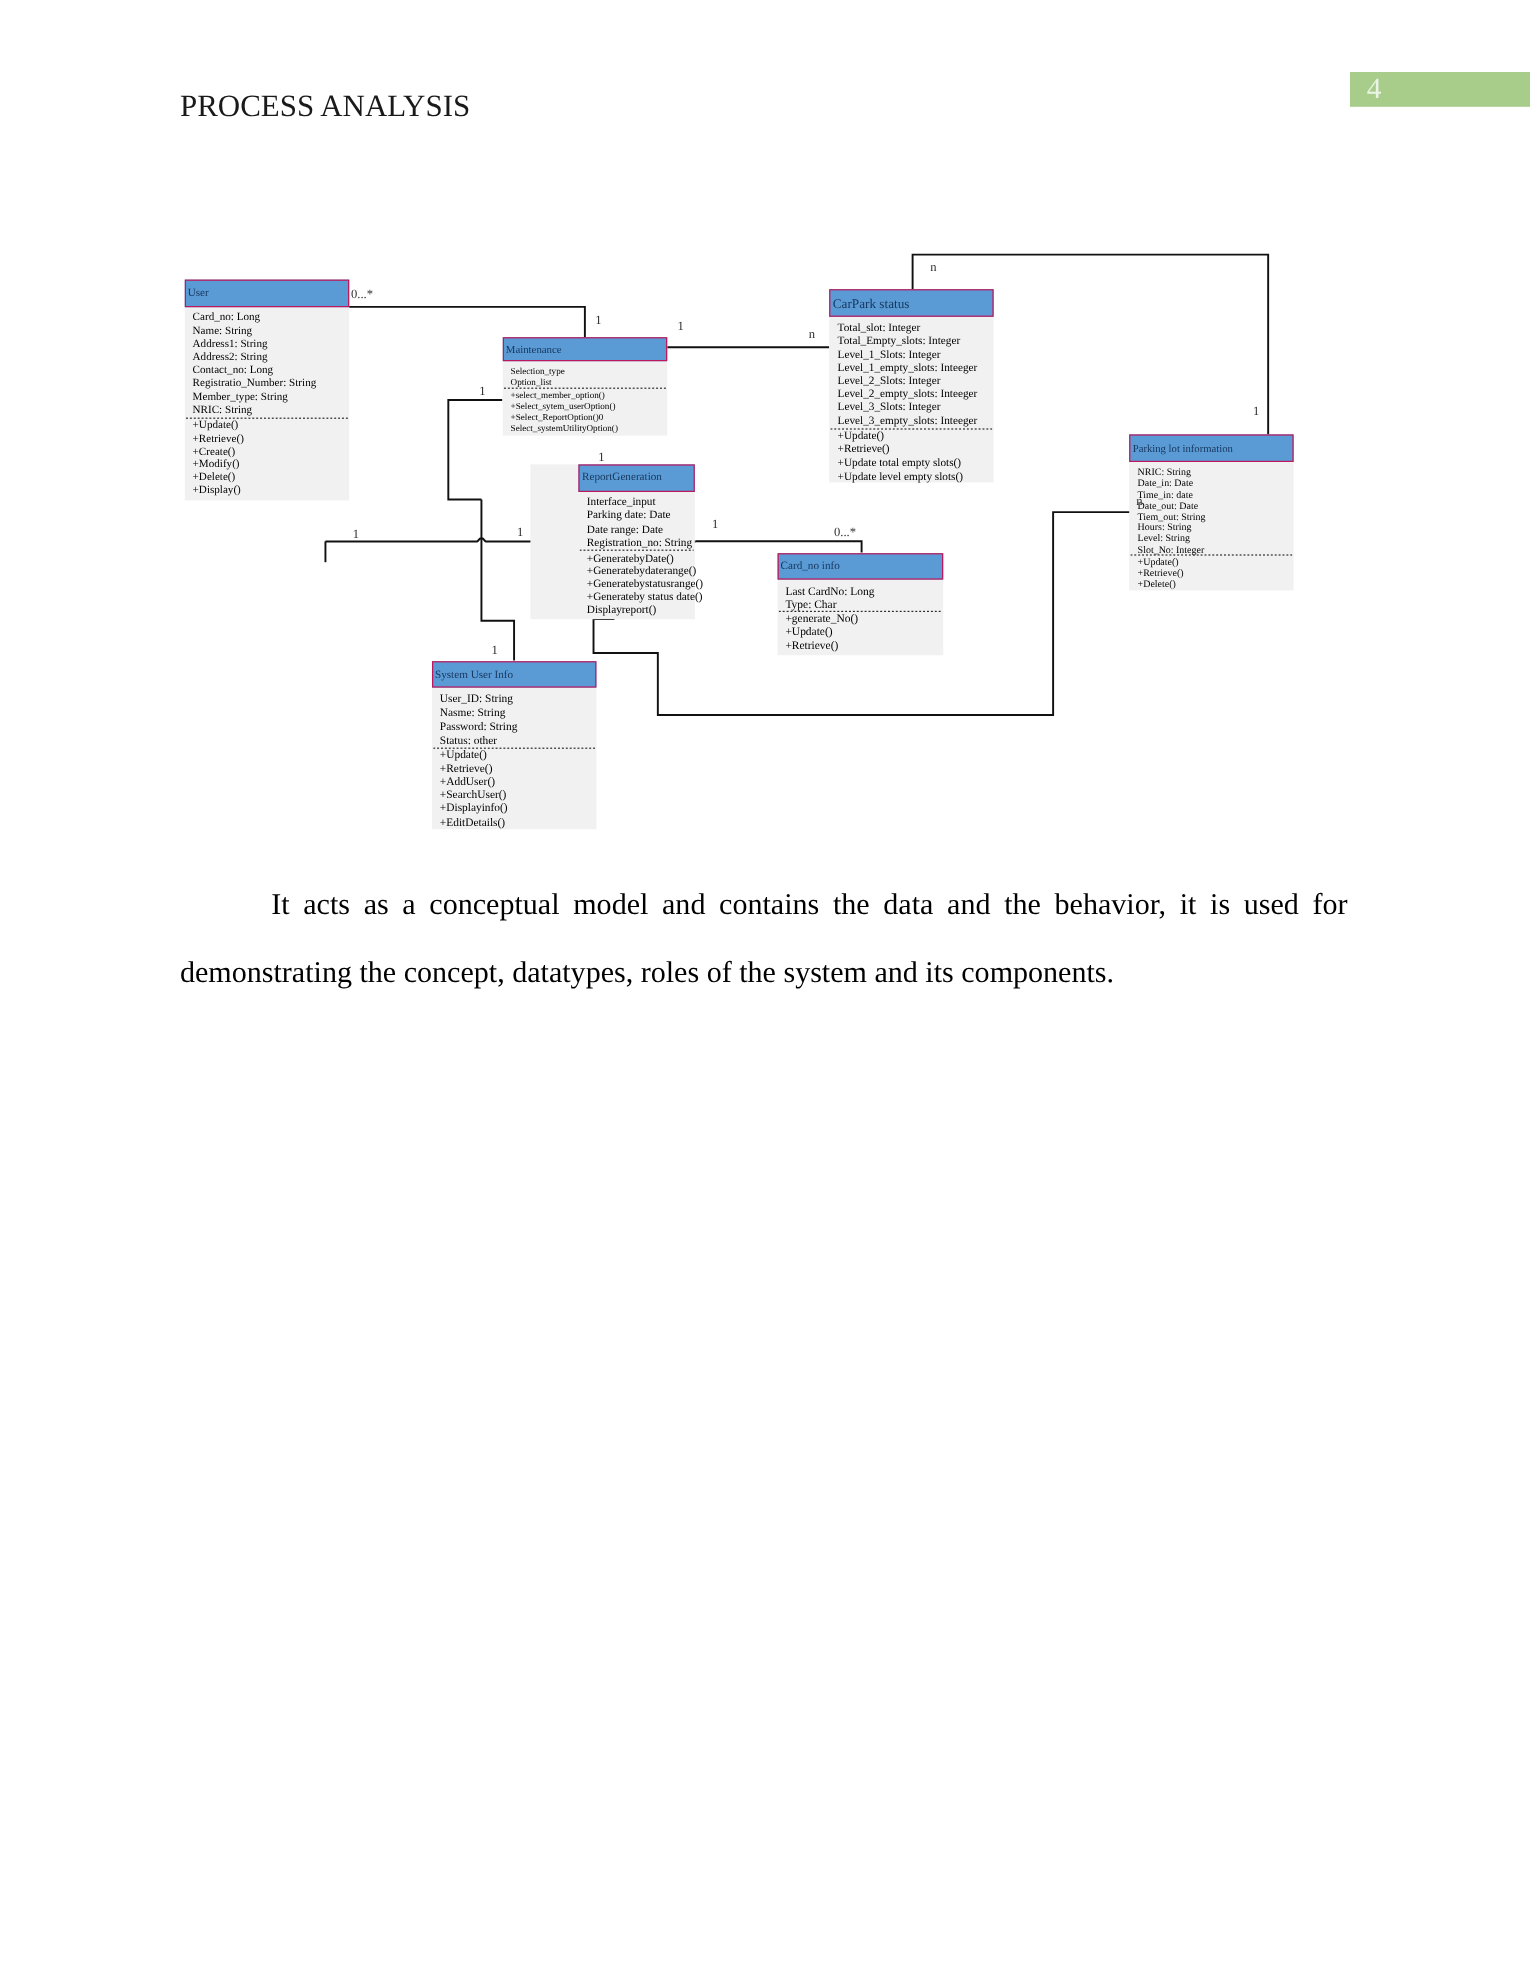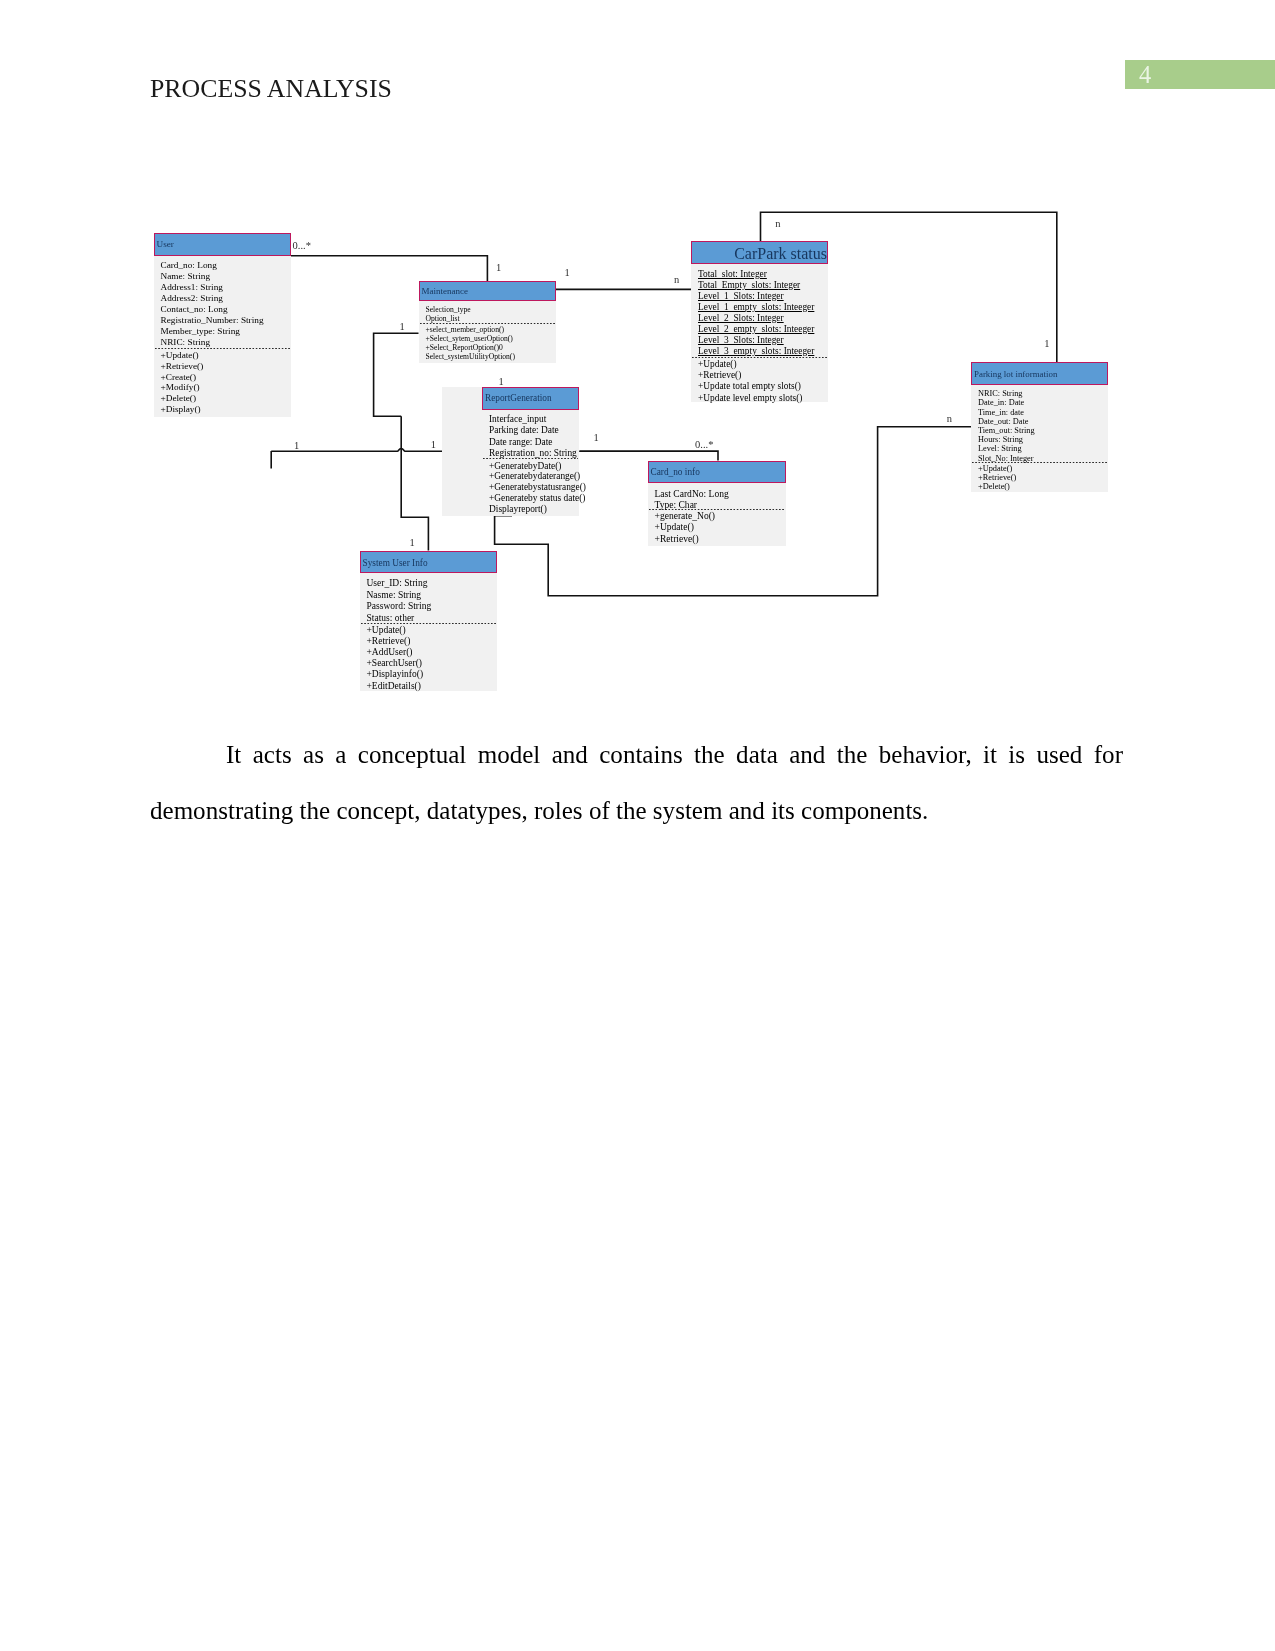--- a/index.html
+++ b/index.html
@@ -76,42 +76,42 @@
       </div>
       <div class="divider"></div>
       <div class="sec ops" style="font-size: 7.6px; line-height: 9.1px; padding-top: 1px;">
         <div>+select_member_option()</div>
         <div>+Select_sytem_userOption()</div>
         <div>+Select_ReportOption()0</div>
         <div>Select_systemUtilityOption()</div>
       </div>
     </div>
     <div class="cls" style="left: 691px; top: 241px; width: 137px; height: 160.5px;">
-      <div class="hdr" style="height: 23px; font-size: 16px; padding-top: 3px; justify-content: flex-end;">
+      <div class="hdr" style="height: 23px; font-size: 11px; padding-top: 3px;">
           <span>CarPark status</span>
         </div>
-      <div class="sec attrs" style="font-size: 9.4px; line-height: 11.05px; padding-top: 4.6px; text-decoration: underline;">
+      <div class="sec attrs" style="font-size: 9.4px; line-height: 11.05px; padding-top: 4.6px;">
         <div>Total_slot: Integer</div>
         <div>Total_Empty_slots: Integer</div>
         <div>Level_1_Slots: Integer</div>
         <div>Level_1_empty_slots: Inteeger</div>
         <div>Level_2_Slots: Integer</div>
         <div>Level_2_empty_slots: Inteeger</div>
         <div>Level_3_Slots: Integer</div>
         <div>Level_3_empty_slots: Inteeger</div>
       </div>
       <div class="divider"></div>
       <div class="sec ops" style="font-size: 9.4px; line-height: 11.2px; padding-top: 1px;">
         <div>+Update()</div>
         <div>+Retrieve()</div>
         <div>+Update total empty slots()</div>
         <div>+Update level empty slots()</div>
       </div>
     </div>
-    <div class="cls" style="left: 971px; top: 362.3px; width: 137.2px; height: 129.5px;">
+    <div class="cls" style="left: 941px; top: 362.3px; width: 137.2px; height: 129.5px;">
       <div class="hdr" style="height: 22.6px; font-size: 8.9px; padding-top: 0px;">
           <span>Parking lot information</span>
         </div>
       <div class="sec attrs" style="font-size: 8.3px; line-height: 9.21px; padding-top: 4.3px;">
         <div>NRIC: String</div>
         <div>Date_in: Date</div>
         <div>Time_in: date</div>
         <div>Date_out: Date</div>
         <div>Tiem_out: String</div>
         <div>Hours: String</div>

